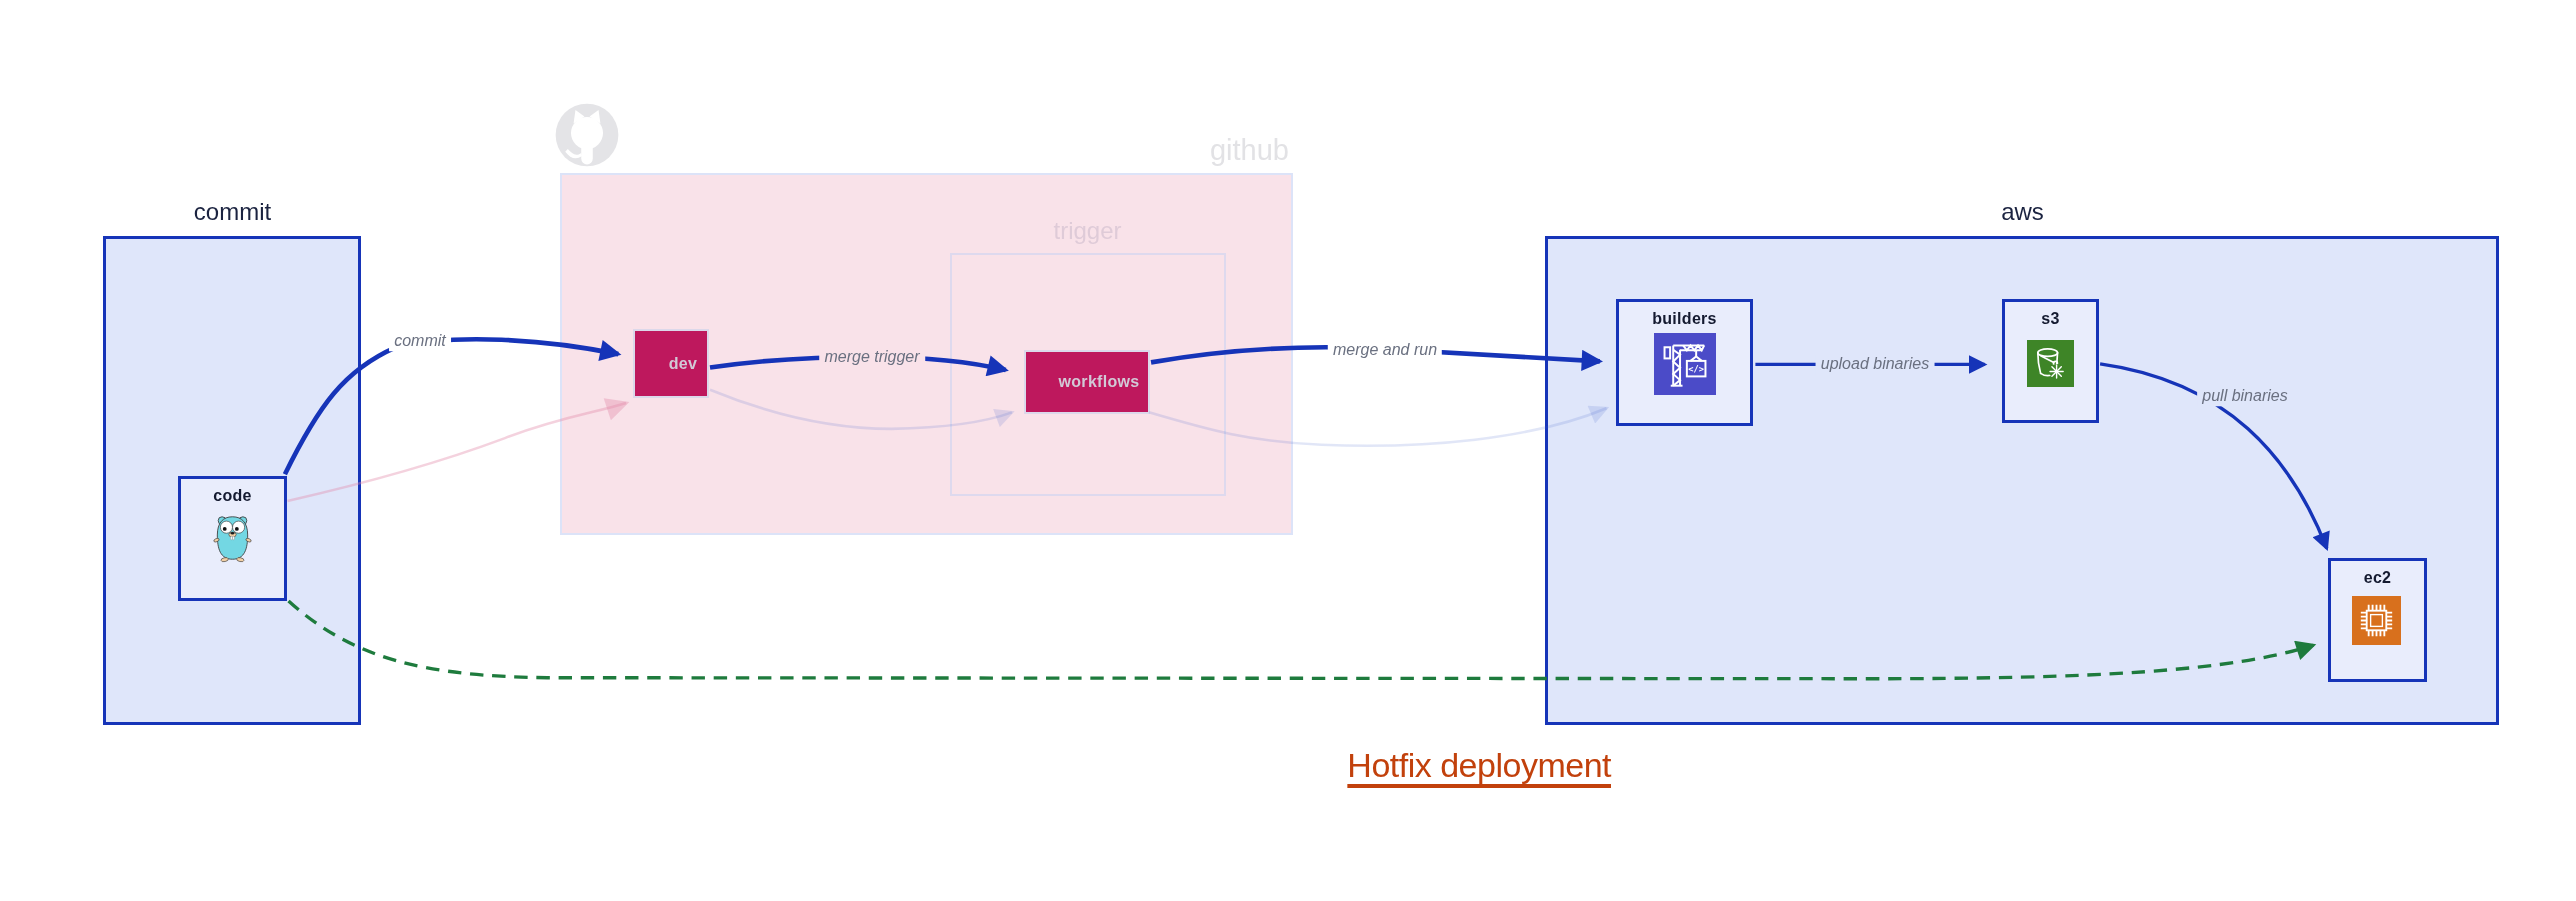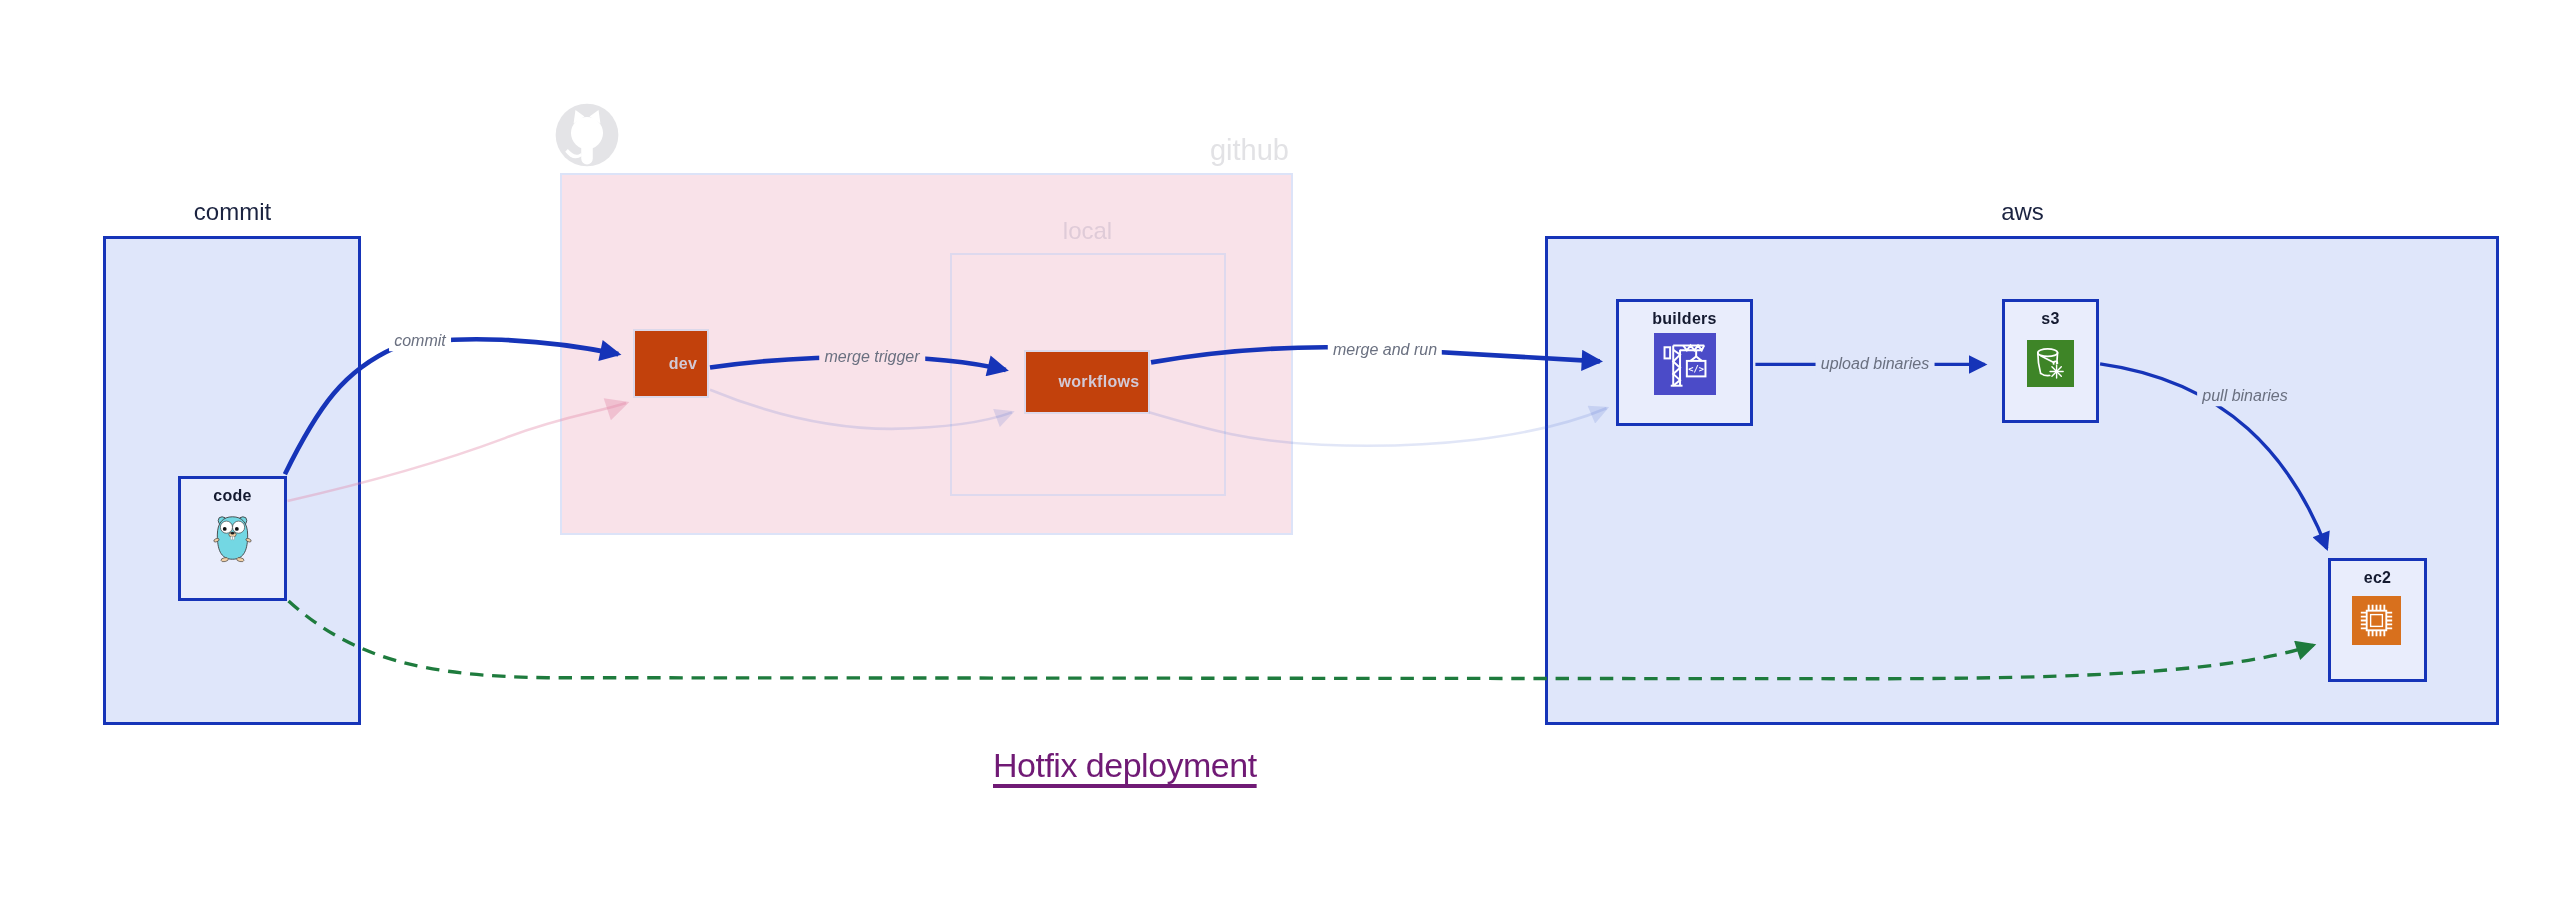--- a/index.html
+++ b/index.html
@@ -10,37 +10,37 @@
   
   .group-box-blue{background:#dfe6fa;border:3.1px solid #1634b8;}
   .group-box-pink{background:#f9e2e9;border:2.1px solid #dce3f8;}
   .group-box-faded{background:transparent;border:2.1px solid #ded9ee;}
   .group-label{font-size:24px;color:#1b2340;text-align:center;line-height:29px;}
   .group-label-faded-pink{font-size:24px;color:#dfcbd8;text-align:center;line-height:29px;font-weight:500;}
   .watermark-label{font-size:29px;color:#e2e2e5;text-align:right;line-height:31px;font-weight:500;}
 
   
   .node-blue{background:#e9edfc;border:3.1px solid #1634b8;text-align:center;}
-  .node-faded{background:#c2410c;border:2.1px solid #dcd8ea;text-align:center;padding-left:24px;}
+  .node-faded{background:#be185d;border:2.1px solid #dcd8ea;text-align:center;padding-left:24px;}
   .node-label{font-weight:bold;font-size:16px;color:#141a30;margin-top:8.2px;letter-spacing:0.3px;}
   .node-label-faded{font-weight:bold;font-size:16px;color:#d2c9d6;letter-spacing:0.3px;}
   .center-content{display:flex;align-items:center;justify-content:center;height:100%;}
 
   .node-icon{position:absolute;}
 
   
   .edge-label{position:absolute;transform:translate(-50%,-50%);font-style:italic;font-size:16px;
               color:#6a7080;white-space:nowrap;padding:1px 5.2px;line-height:17.5px;}
   .bg-white{background:#ffffff;}
   .bg-pink{background:#f9e2e9;}
   .bg-blue{background:#dfe6fa;}
 
   
-  .diagram-title{position:absolute;left:993px;top:746px;width:618px;text-align:left;
-                 font-size:34px;font-weight:500;color:#701a75;letter-spacing:-0.5px;
+  .diagram-title{position:absolute;left:993px;top:746px;width:618px;text-align:right;
+                 font-size:34px;font-weight:500;color:#c2410c;letter-spacing:-0.5px;
                  text-decoration:underline;text-decoration-thickness:3.6px;
                  text-underline-offset:7.2px;text-decoration-skip-ink:none;}
 
   svg.edges{position:absolute;left:0;top:0;pointer-events:none;}
 </style>
 </head>
 <body>
 
 <div id="canvas">
 
@@ -55,21 +55,21 @@
       <circle cx="50" cy="47" r="25"></circle>
       <polygon points="29,32 32,11 46,21"></polygon>
       <polygon points="71,32 68,11 54,21"></polygon>
       <path d="M41,65 h18 v22 a9,9 0 0 1 -18,0 z"></path>
       <path d="M42,83 C32,90 24,86 16,76 L20,72 C27,80 33,84 41,78 Z"></path>
     </g>
   </svg>
 
   <div class="abs watermark-label" style="left:1083px;top:135px;width:206px;">github</div>
 
-  <div class="abs group-label-faded-pink" style="left:1010px;top:216px;width:155px;">local</div>
+  <div class="abs group-label-faded-pink" style="left:1010px;top:216px;width:155px;">trigger</div>
   <div class="abs group-box-faded" style="left:950px;top:253px;width:276px;height:243px;"></div>
 
   <div class="abs group-label" style="left:1945px;top:197px;width:155px;">aws</div>
   <div class="abs group-box-blue" style="left:1545px;top:236px;width:954px;height:489px;"></div>
 
   <div class="abs node-blue" style="left:178px;top:476px;width:109px;height:125px;">
     <div class="node-label">code</div>
   </div>
   <svg class="abs node-icon" style="left:213px;top:511px;" width="39" height="54" viewBox="0 0 90 110">
     <g stroke="#3b3b3b" stroke-width="2" fill="#73d7e3">

